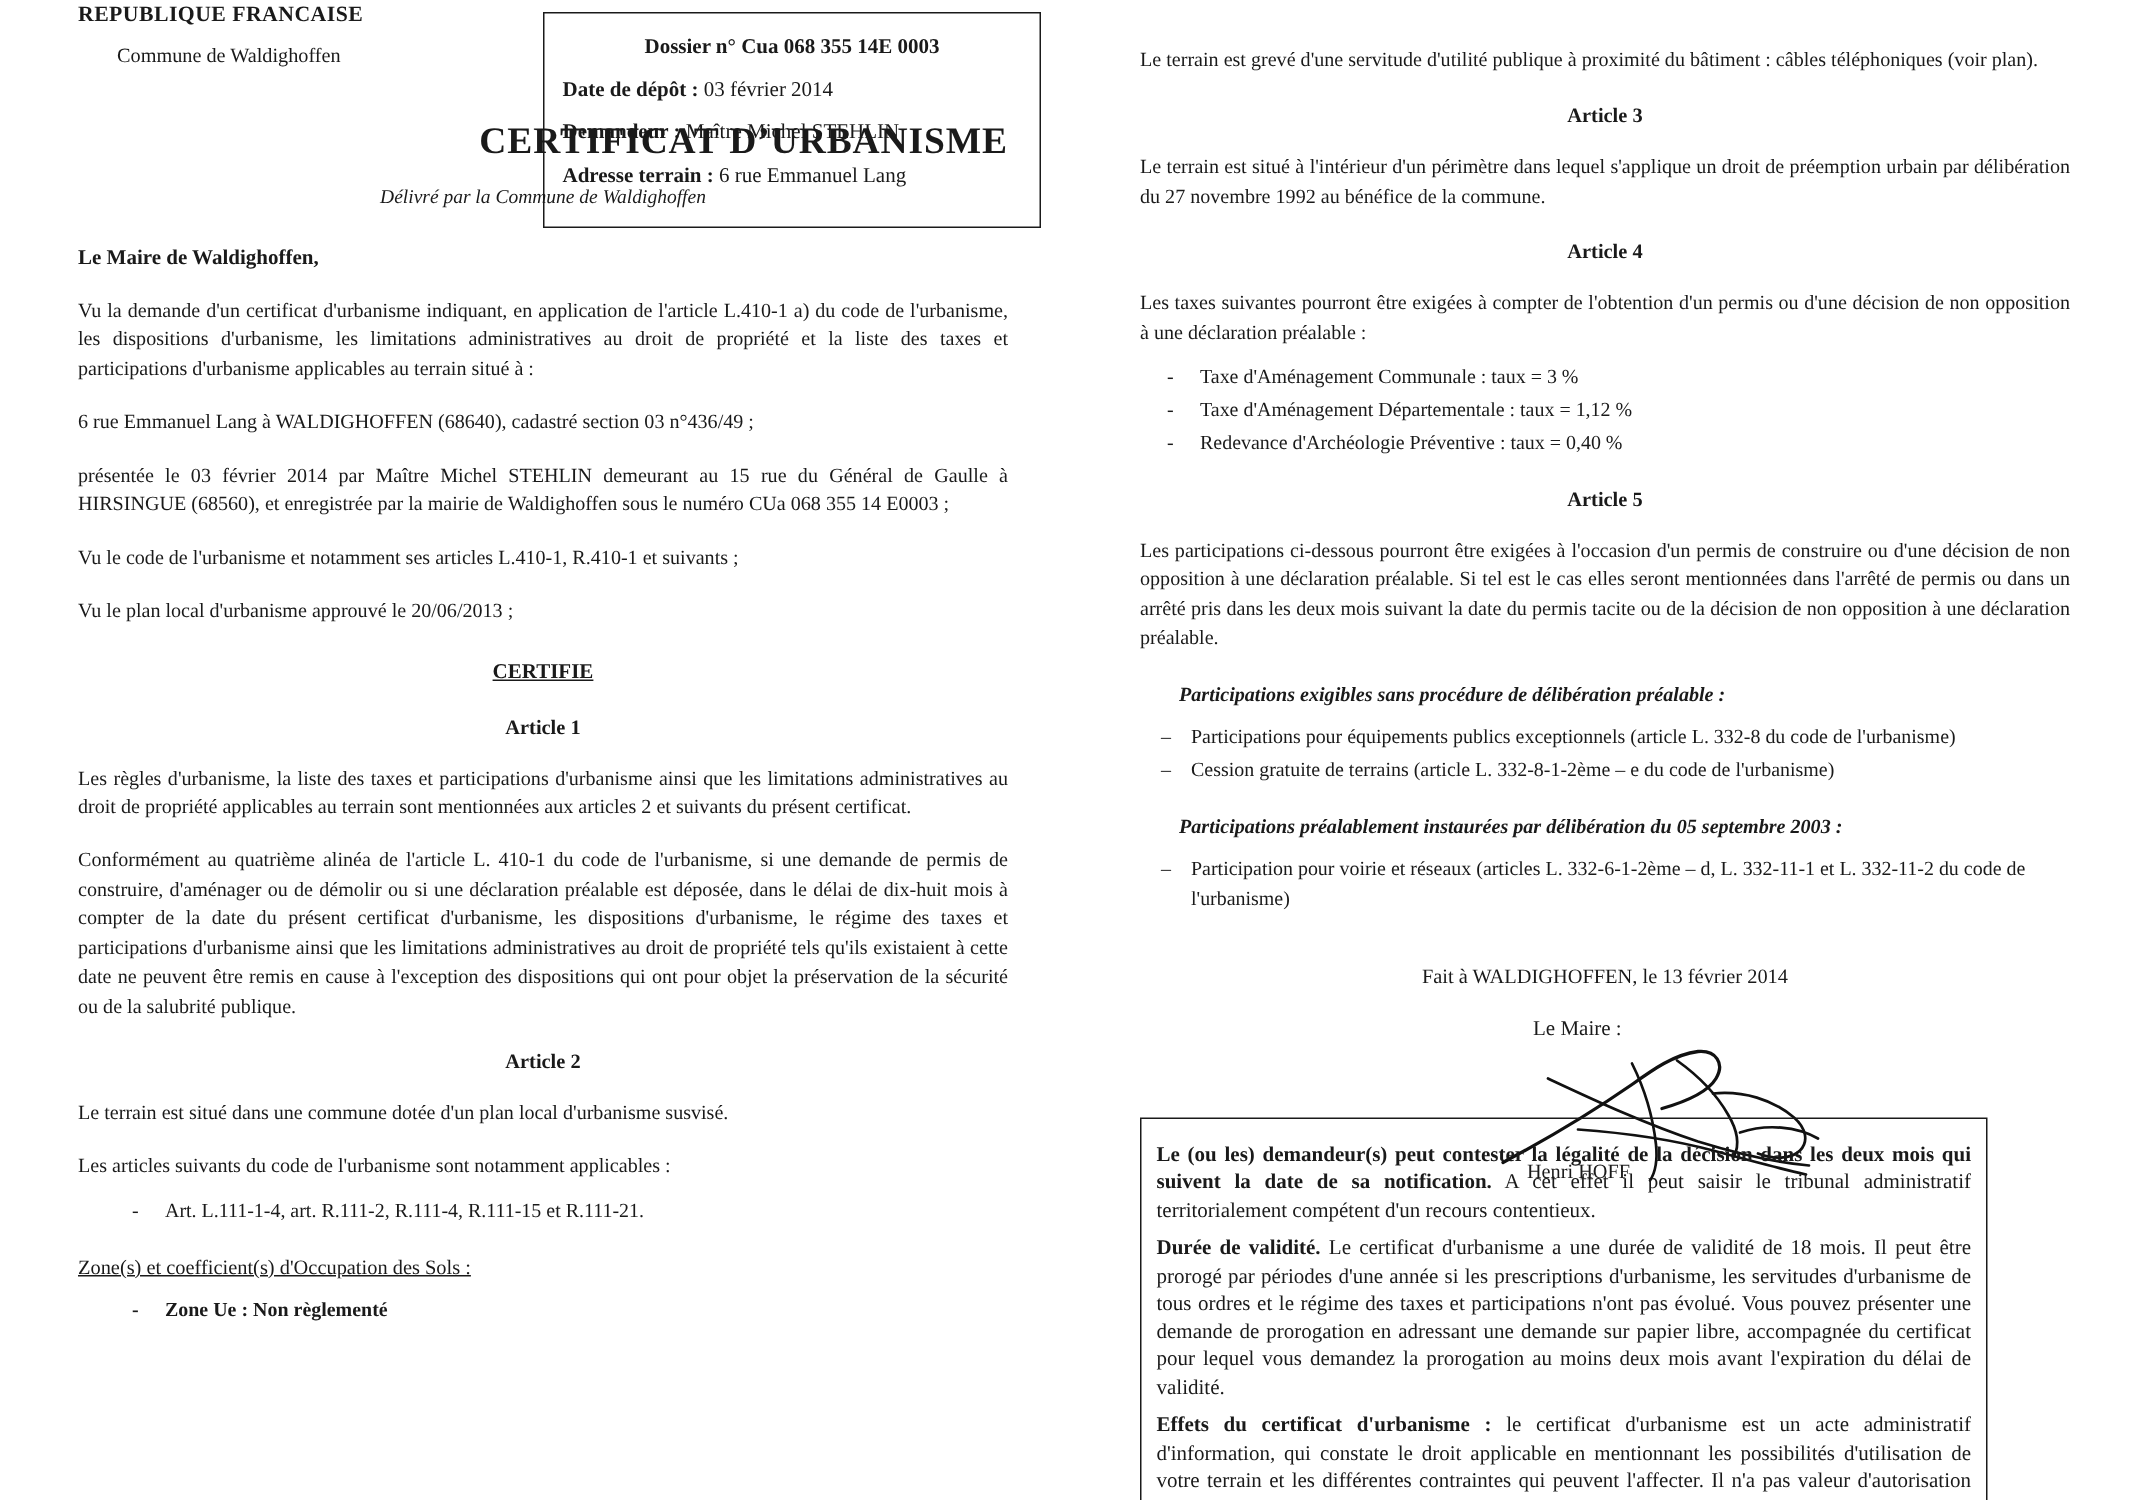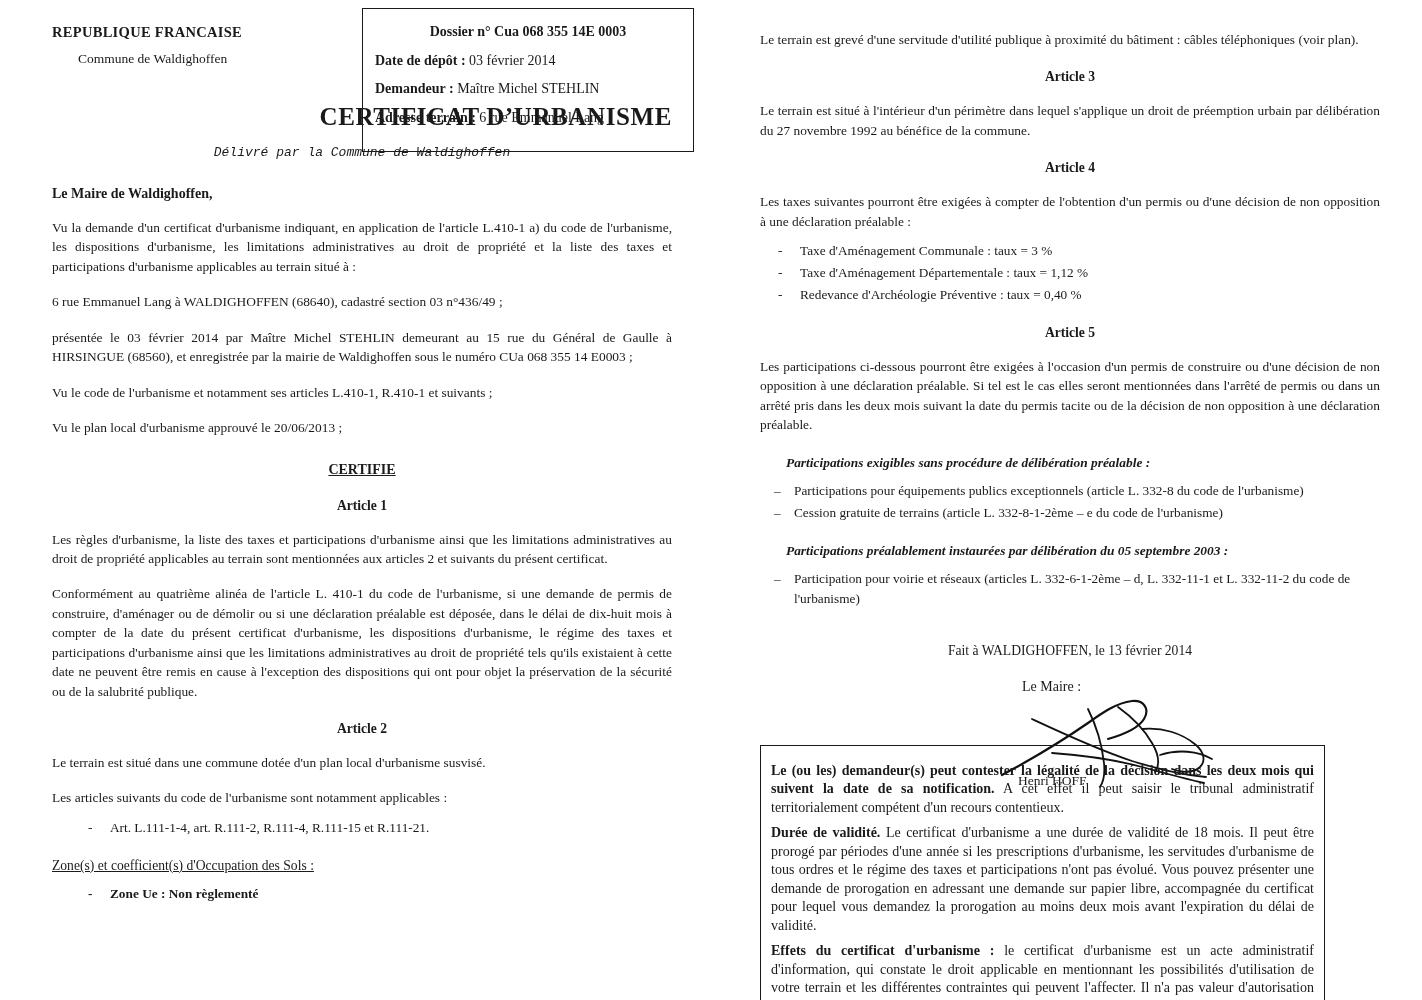--- a/index.html
+++ b/index.html
@@ -15,21 +15,21 @@
     overflow: hidden;
   }
   .page {
     position: relative;
     width: 1422px;
     height: 1000px;
   }
   .col-left {
     position: absolute;
     left: 52px;
-    top: 24px;
+    top: 2px;
     width: 620px;
   }
   .col-right {
     position: absolute;
     left: 760px;
     top: 30px;
     width: 620px;
   }
   .rf-title {
     font-weight: bold;
@@ -67,21 +67,20 @@
     font-size: 25px;
     font-weight: bold;
     letter-spacing: .6px;
     margin: 36px 0 0 0;
   }
   .delivre {
     text-align: center;
     font-style: italic;
     font-size: 13px;
     margin-top: 14px;
-    font-family: Liberation Mono, monospace;
   }
   .maire-line {
     font-weight: bold;
     font-size: 14px;
     margin-top: 26px;
   }
   p.body {
     font-size: 13.4px;
     line-height: 1.45;
     text-align: justify;

